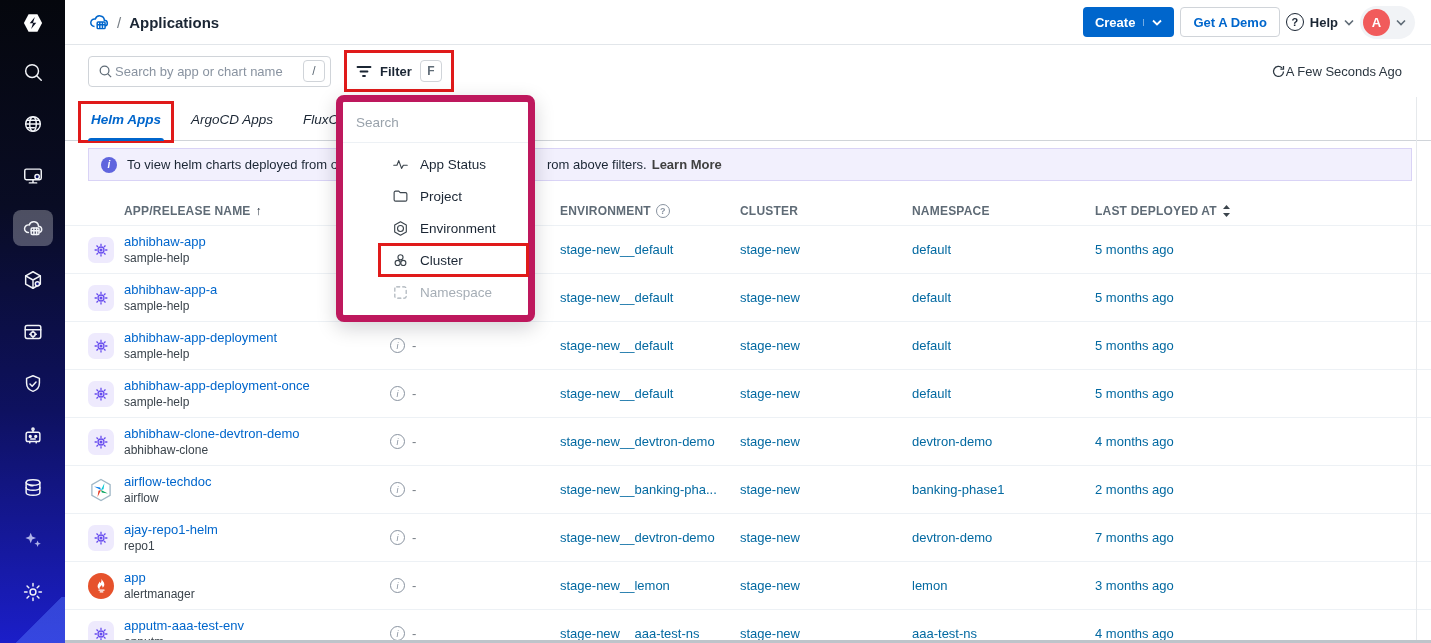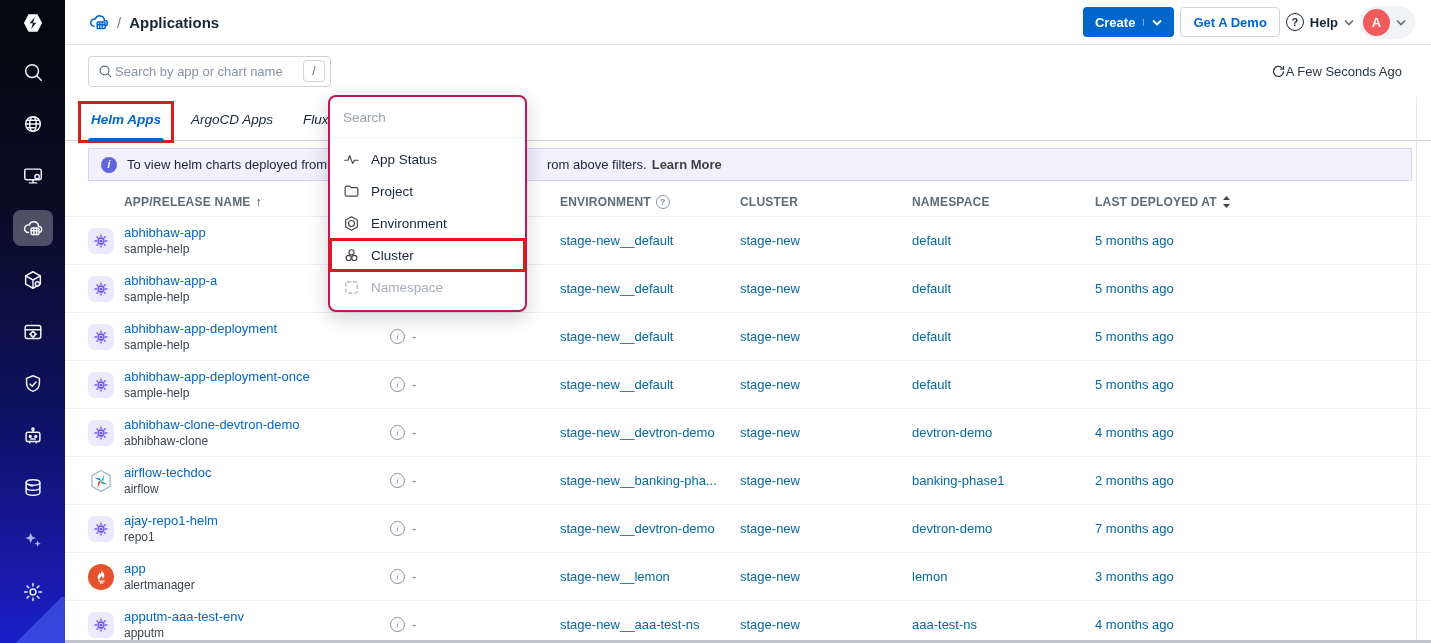--- a/index.html
+++ b/index.html
@@ -71,42 +71,42 @@
   .banner { position:relative; margin:7px 19px 0 23px; height:33px; background:#F2F0FD;
     border:1px solid #D9D3F6; display:flex; align-items:center; padding:0 12px; gap:10px; }
   .info-dot { width:16px; height:16px; border-radius:50%; background:#6065DE; color:#fff;
     display:flex; align-items:center; justify-content:center; font-size:10px; font-weight:bold; font-style:italic; flex:none; }
   .banner .frag-right { position:absolute; left:458px; top:0; height:100%; display:flex; align-items:center; gap:5px; }
   .banner a { color:#404040; font-weight:bold; text-decoration:none; cursor:pointer; }
 
   
   .grid { display:grid; grid-template-columns:36px 266px 170px 180px 172px 183px 1fr;
     align-items:center; padding-left:23px; }
-  .thead { height:30px; margin-top:6px; color:#5F6B76; font-size:12px; font-weight:bold;
+  .thead { height:30px; margin-top:15px; color:#5F6B76; font-size:12px; font-weight:bold;
     letter-spacing:.2px; border-bottom:1px solid #EDF1F5; }
   .thead .hcell { display:flex; align-items:center; gap:5px; }
   .sort-up { font-size:12px; color:#1B2634; }
   .row { height:48px; border-bottom:1px solid #EDF1F5; cursor:pointer; }
   .appicon { width:26px; height:26px; border-radius:7px; display:flex; align-items:center; justify-content:center; }
   .appicon.helm { background:#EEEAFD; color:#664BEE; }
   .appicon.prom { background:#E6522C; border-radius:50%; }
   .namecell .app-link { color:#0066CC; display:block; line-height:17px; text-decoration:none; }
   .namecell .chart { color:#3B444C; font-size:12px; line-height:16px; }
   .statuscell { display:flex; align-items:center; gap:7px; color:#767D84; }
   .i-dot { width:15px; height:15px; border:1px solid #8993A0; border-radius:50%;
     display:flex; align-items:center; justify-content:center; font-size:9px; font-style:italic; color:#8993A0; }
   .cell { color:#0369a1; }
 
   
-  .dropdown { position:absolute; left:328px; top:95px; width:199px; z-index:50; background:#fff;
-    border:2px solid #be185d; border-radius:8px; box-shadow:0 6px 20px rgba(0,10,20,.18); padding-bottom:7px; }
+  .dropdown { position:absolute; left:336px; top:95px; width:199px; z-index:50; background:#fff;
+    border:7px solid #be185d; border-radius:8px; box-shadow:0 6px 20px rgba(0,10,20,.18); padding-bottom:7px; }
   .dd-search { height:41px; border-bottom:1px solid #EDF1F5; display:flex; align-items:center; padding:0 13px; }
   .dd-search input { border:none; outline:none; width:100%; font-size:13.5px; font-family:"Liberation Sans",sans-serif; }
   .dd-search input::placeholder { color:#99A2AB; }
-  .dd-list { list-style:none; margin-top:5px; }
+  .dd-list { list-style:none; margin-top:5px;padding-left:36px; }
   .dd-item { height:32px; display:flex; align-items:center; gap:11px; padding:0 13px;
     color:#1B2634; font-size:13.5px; cursor:pointer; }
   .dd-item .ic { color:#3B444C; display:flex; }
   .dd-item.disabled { color:#A6AEB6; cursor:default; }
   .dd-item.disabled .ic { color:#A6AEB6; }
   .dd-item.annotated { outline:3px solid #E01A1A; outline-offset:-2px; }
 
   .right-divider { position:absolute; top:97px; bottom:3px; right:14px; width:1px; background:#E6E9EC; }
   .bottom-strip { position:absolute; left:65px; right:0; bottom:0; height:3px; background:#BEC4CA; z-index:55; }
 </style>
@@ -296,20 +296,31 @@
     <div class="search-box">
       <span style="display:flex">
           <svg width="15" height="15" viewBox="0 0 24 24" fill="none" stroke="#5F6B76" stroke-width="2">
             <circle cx="10.5" cy="10.5" r="7"></circle>
             <path d="M15.8 15.8L21 21"></path>
           </svg>
         </span>
       <input type="text" placeholder="Search by app or chart name" style="">
       <span class="key-badge">/</span>
     </div>
+    <div class="red-box filter-anno">
+      <button class="btn-filter">
+        <span style="display:flex">
+            <svg width="16" height="13" viewBox="0 0 16 13" stroke="#1B2634" stroke-width="1.8" stroke-linecap="round">
+              <path d="M1.5 2h13M4.5 6.5h7M7 11h2"></path>
+            </svg>
+          </span>
+        <span>Filter</span>
+        <span class="key-badge">F</span>
+      </button>
+    </div>
     <div class="refresh-group">
       <span style="display:flex">
           <svg width="15" height="15" viewBox="0 0 24 24" fill="none" stroke="#2B3640" stroke-width="2">
             <path d="M20 12a8 8 0 1 1-2.3-5.7"></path>
             <path d="M20 3v5h-5" fill="none"></path>
           </svg>
         </span>
       <span>A Few Seconds Ago</span>
     </div>
   </div>

